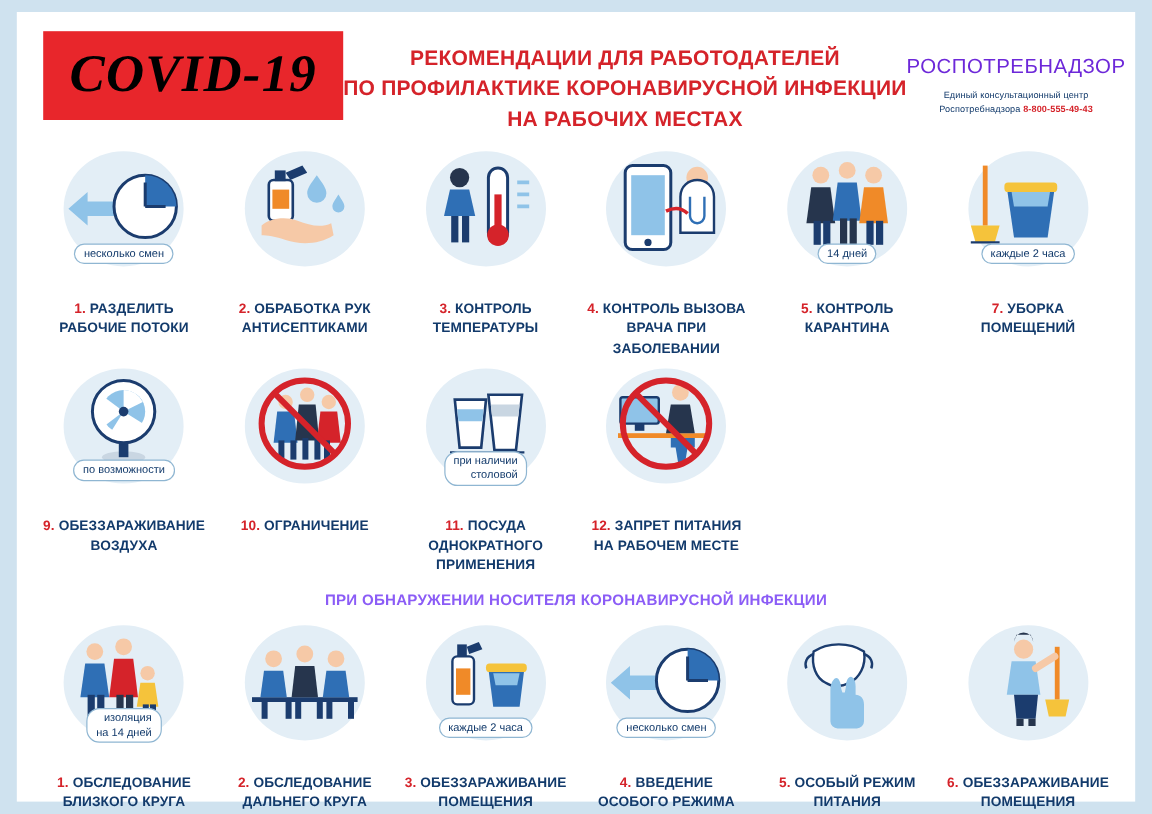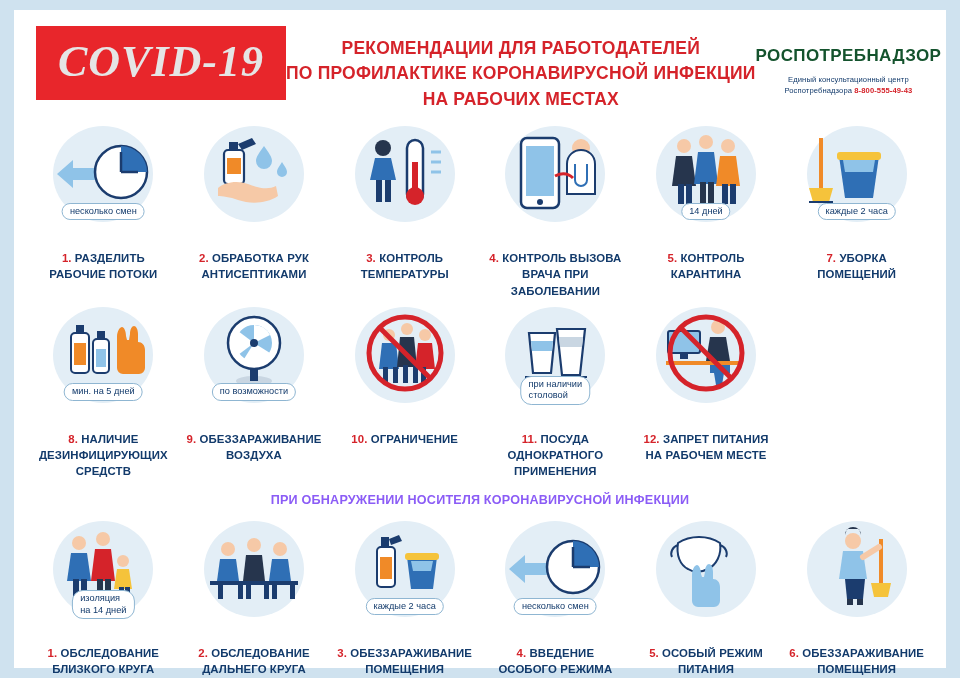--- a/index.html
+++ b/index.html
@@ -24,21 +24,21 @@
   }
 
   
   .header {
     display: flex;
     align-items: flex-start;
     padding: 16px 20px 0 22px;
   }
   .covid-badge {
     background: #e8262b;
-    color: #e5e5e5;
+    color: #000000;
     font-family: "Liberation Serif", serif;
     font-weight: bold;
     font-style: italic;
     font-size: 44px;
     letter-spacing: 1px;
     padding: 14px 22px 16px 22px;
     line-height: 1;
     white-space: nowrap;
     -webkit-text-stroke: 0px;
   }
@@ -54,22 +54,22 @@
     letter-spacing: 0.2px;
     line-height: 1.45;
     white-space: nowrap;
   }
   .rpn {
     width: 210px;
     text-align: center;
     padding-top: 20px;
   }
   .rpn-name {
-    color: #14532d;
-    font-weight: bold;
+    color: #6d28d9;
+    font-weight: normal;
     font-size: 17px;
     letter-spacing: 0.4px;
   }
   .rpn-sub {
     margin-top: 8px;
     color: #123a6b;
     font-size: 7.6px;
     line-height: 1.5;
     letter-spacing: 0.1px;
   }
@@ -119,21 +119,21 @@
     background: #ffffff;
     border: 1px solid #8fb6d2;
     border-radius: 11px;
     color: #123a6b;
     font-size: 9.2px;
     padding: 2px 7px;
     white-space: nowrap;
     left: 50%;
     transform: translateX(-50%);
     line-height: 1.25;
-    text-align: left;
+    text-align: right;
   }
 
   
   .section-title {
     text-align: center;
     color: #8b5cf6;
     font-weight: bold;
     font-size: 12.6px;
     letter-spacing: 0.2px;
     margin: 14px 0 2px 0;
@@ -262,36 +262,20 @@
     <path d="M12 80 h24" stroke="#1b3c6e" stroke-width="2"></path>
   </svg>
           <div class="pill" style="bottom:6px"><span>каждые 2 часа</span></div>
         </div>
         <div class="caption"><span class="num">7.</span> УБОРКА<br>ПОМЕЩЕНИЙ</div>
       </div>
       <div class="cell">
         <div class="art">
           <div class="disc"></div>
           <svg class="artsvg" width="120" height="104" viewBox="0 0 120 104">
-    <rect x="28" y="30" width="18" height="40" rx="4" fill="#ffffff" stroke="#1b3c6e" stroke-width="2"></rect>
-    <rect x="31" y="40" width="12" height="22" fill="#f08a28"></rect>
-    <rect x="33" y="22" width="8" height="8" fill="#1b3c6e"></rect>
-    <rect x="50" y="36" width="16" height="34" rx="4" fill="#ffffff" stroke="#1b3c6e" stroke-width="2"></rect>
-    <rect x="53" y="46" width="10" height="18" fill="#8fc3e8"></rect>
-    <rect x="54" y="28" width="8" height="8" fill="#1b3c6e"></rect>
-    <path d="M74 34 c0 -6 3 -10 5 -10 s4 4 4 9 l1 4 h2 l1 -6 c0 -5 2 -8 4 -8 s4 3 4 8 l0 8 c4 0 7 3 7 8 v18 a6 6 0 0 1 -6 6 h-16 a6 6 0 0 1 -6 -6z" fill="#f08a28"></path>
-  </svg>
-          <div class="pill" style="bottom:6px"><span>мин. на 5 дней</span></div>
-        </div>
-        <div class="caption"><span class="num">8.</span> НАЛИЧИЕ<br>ДЕЗИНФИЦИРУЮЩИХ<br>СРЕДСТВ</div>
-      </div>
-      <div class="cell">
-        <div class="art">
-          <div class="disc"></div>
-          <svg class="artsvg" width="120" height="104" viewBox="0 0 120 104">
     <ellipse cx="60" cy="78" rx="18" ry="5" fill="#c9d6e2"></ellipse>
     <rect x="56" y="52" width="8" height="26" fill="#1b3c6e"></rect>
     <circle cx="60" cy="40" r="26" fill="#ffffff" stroke="#1b3c6e" stroke-width="2.5"></circle>
     <circle cx="60" cy="40" r="18" fill="#8fc3e8"></circle>
     <path d="M60 40 L60 22 A18 18 0 0 1 76 32 Z" fill="#ffffff"></path>
     <path d="M60 40 L76 50 A18 18 0 0 1 50 56 Z" fill="#ffffff"></path>
     <path d="M60 40 L44 28 A18 18 0 0 0 44 52 Z" fill="#ffffff"></path>
     <circle cx="60" cy="40" r="4" fill="#1b3c6e"></circle>
   </svg>
           <div class="pill" style="bottom:6px"><span>по возможности</span></div>

